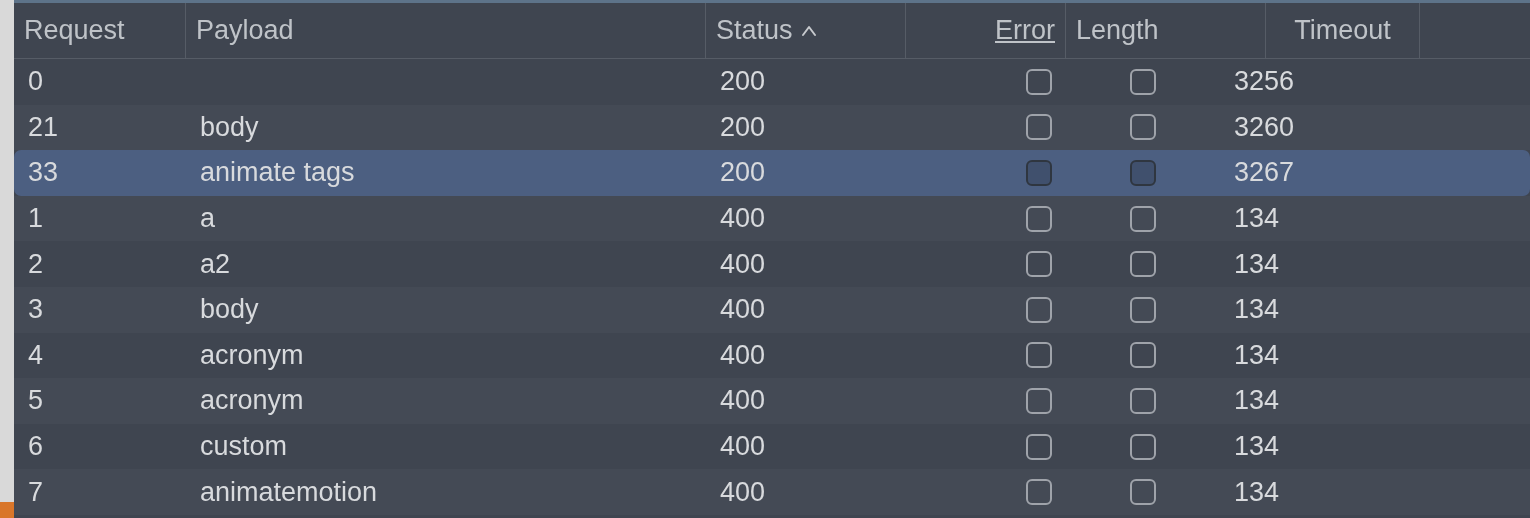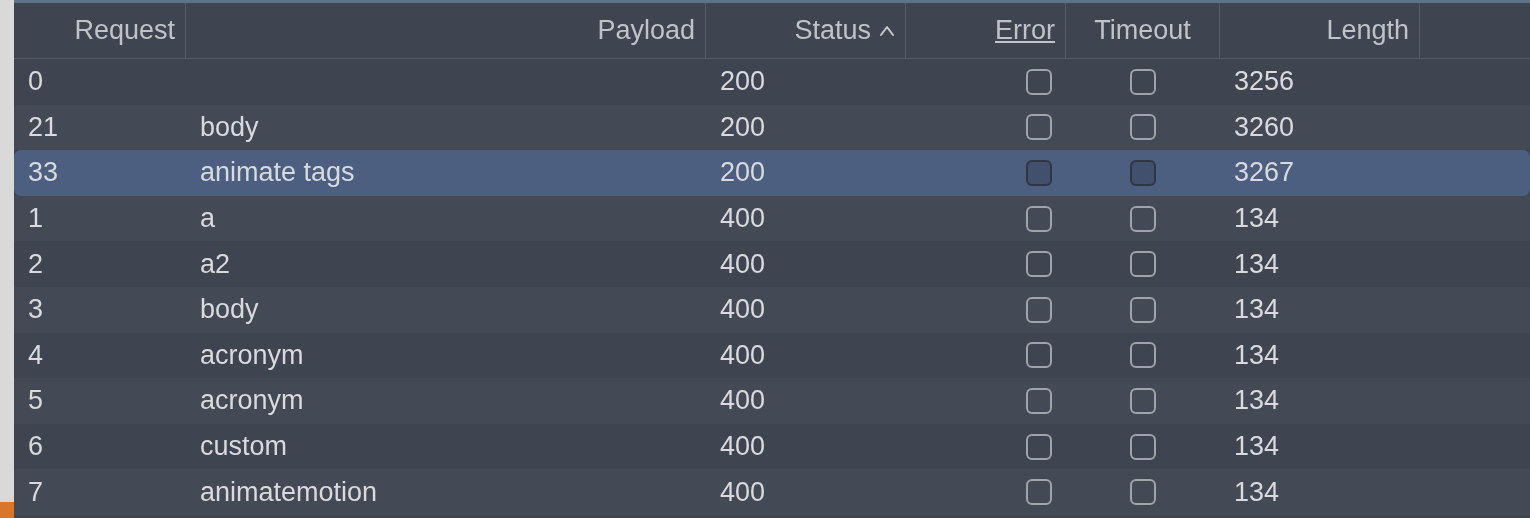--- a/index.html
+++ b/index.html
@@ -48,21 +48,21 @@
     display: flex;
     height: 56px;
     border-bottom: 1px solid #565c66;
     background: #3f4550;
     color: #bfc3c8;
   }
   .header-cell {
     border-right: 1px solid #565c66;
     display: flex;
     align-items: center;
-    justify-content: flex-end;
+    justify-content: flex-start;
     padding: 0 10px;
     height: 100%;
     user-select: none;
     white-space: nowrap;
     font-weight: 400;
   }
   .header-cell:last-child { border-right: none; }
   .sort-caret {
     margin-left: 8px;
     display: inline-flex;
@@ -126,25 +126,25 @@
         <span>Status</span>
         <span class="sort-caret">
           <svg width="16" height="12" viewBox="0 0 16 12">
               <path d="M2 10 L8 2 L14 10" fill="none" stroke="#c6c9cd" stroke-width="2" stroke-linecap="round" stroke-linejoin="round"></path>
             </svg>
         </span>
       </div>
       <div class="header-cell col-error">
         <span>Error</span>
       </div>
+      <div class="header-cell col-length">
+        <span>Length</span>
+      </div>
       <div class="header-cell col-timeout">
         <span>Timeout</span>
-      </div>
-      <div class="header-cell col-length">
-        <span>Length</span>
       </div>
       <div class="header-cell col-spacer"></div>
     </div>
 
     <div class="body" id="table-body">
         <div class="row">
           <div class="cell text col-request">0</div>
           <div class="cell text col-payload"></div>
           <div class="cell text col-status">200</div>
           <div class="cell col-error">

